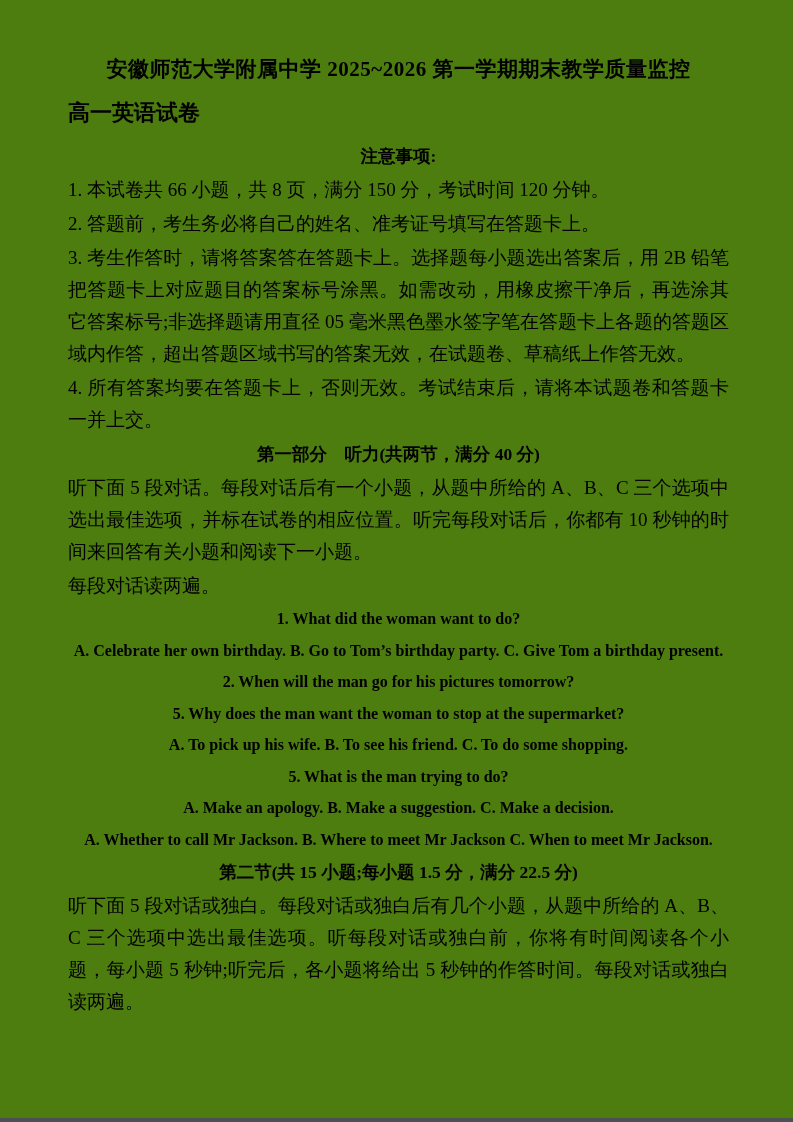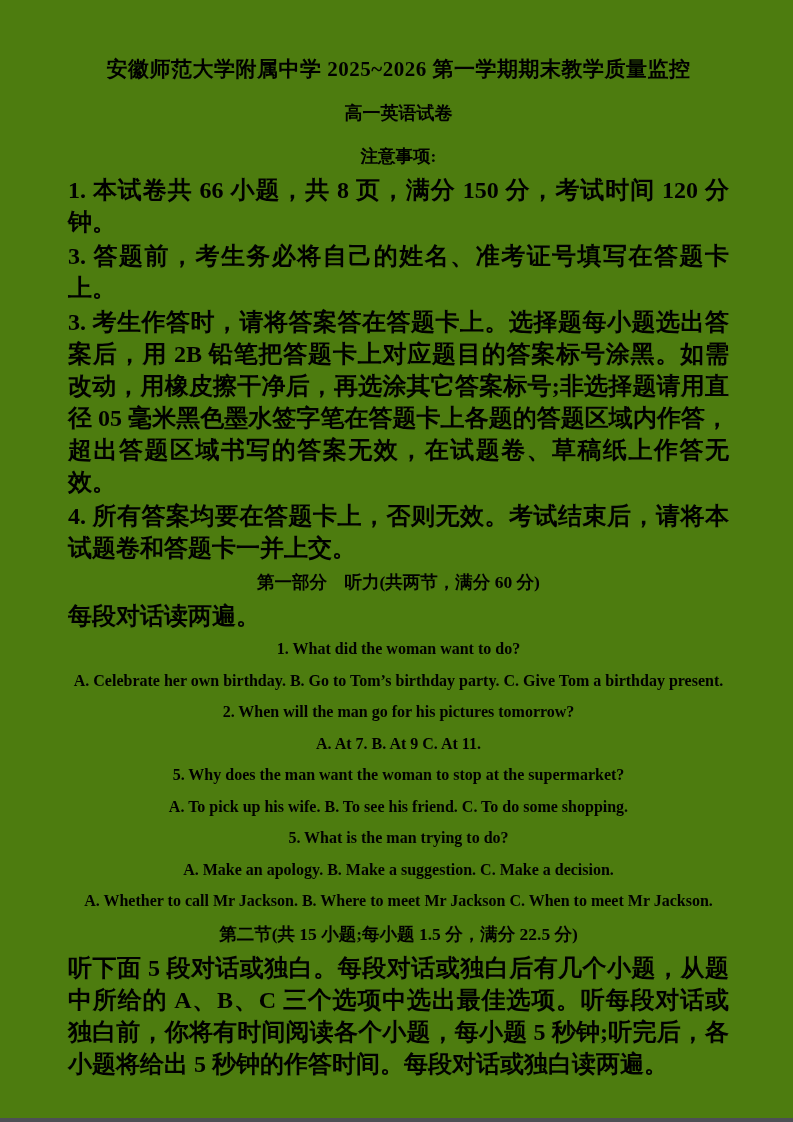--- a/index.html
+++ b/index.html
@@ -20,33 +20,33 @@
   }
   .title {
     font-size: 21px;
     font-weight: bold;
     text-align: center;
     margin: 0 0 17px 0;
     line-height: 27px;
     letter-spacing: 0.5px;
   }
   .subtitle {
-    font-size: 18px;
+    font-size: 22px;
     font-weight: bold;
-    text-align: center;
+    text-align: left;
     margin: 0 0 14px 0;
     line-height: 26px;
   }
   p {
     margin: 0;
     text-align: center;
   }
   .cn {
-    font-size: 24px;
-    font-weight: bold;
+    font-size: 19px;
+    font-weight: normal;
     line-height: 32px;
     text-align: justify;
     margin-bottom: 2px;
   }
   .cn-last {
     text-align-last: left;
   }
   .heading {
     font-size: 17.5px;
     font-weight: bold;
@@ -71,31 +71,31 @@
 </head>
 <body>
 
 <div class="page">
 
   <h1 class="title">安徽师范大学附属中学 2025~2026 第一学期期末教学质量监控</h1>
   <h2 class="subtitle">高一英语试卷</h2>
 
   <p class="heading">注意事项:</p>
   <p class="cn cn-last">1. 本试卷共 66 小题，共 8 页，满分 150 分，考试时间 120 分钟。</p>
-  <p class="cn cn-last">3. 答题前，考生务必将自己的姓名、准考证号填写在答题卡上。</p>
+  <p class="cn cn-last">2. 答题前，考生务必将自己的姓名、准考证号填写在答题卡上。</p>
   <p class="cn cn-last">3. 考生作答时，请将答案答在答题卡上。选择题每小题选出答案后，用 2B 铅笔把答题卡上对应题目的答案标号涂黑。如需改动，用橡皮擦干净后，再选涂其它答案标号;非选择题请用直径 05 毫米黑色墨水签字笔在答题卡上各题的答题区域内作答，超出答题区域书写的答案无效，在试题卷、草稿纸上作答无效。</p>
   <p class="cn cn-last">4. 所有答案均要在答题卡上，否则无效。考试结束后，请将本试题卷和答题卡一并上交。</p>
 
-  <p class="heading">第一部分　听力(共两节，满分 60 分)</p>
+  <p class="heading">第一部分　听力(共两节，满分 40 分)</p>
+  <p class="cn cn-last">听下面 5 段对话。每段对话后有一个小题，从题中所给的 A、B、C 三个选项中选出最佳选项，并标在试卷的相应位置。听完每段对话后，你都有 10 秒钟的时间来回答有关小题和阅读下一小题。</p>
   <p class="cn cn-last">每段对话读两遍。</p>
 
   <p class="en">1. What did the woman want to do?</p>
   <p class="en">A. Celebrate her own birthday. B. Go to Tom’s birthday party. C. Give Tom a birthday present.</p>
   <p class="en">2. When will the man go for his pictures tomorrow?</p>
-  <p class="en">A. At 7. B. At 9 C. At 11.</p>
   <p class="en">5. Why does the man want the woman to stop at the supermarket?</p>
   <p class="en">A. To pick up his wife. B. To see his friend. C. To do some shopping.</p>
   <p class="en">5. What is the man trying to do?</p>
   <p class="en">A. Make an apology. B. Make a suggestion. C. Make a decision.</p>
   <p class="en">A. Whether to call Mr Jackson. B. Where to meet Mr Jackson C. When to meet Mr Jackson.</p>
 
   <p class="heading">第二节(共 15 小题;每小题 1.5 分，满分 22.5 分)</p>
   <p class="cn cn-last">听下面 5 段对话或独白。每段对话或独白后有几个小题，从题中所给的 A、B、C 三个选项中选出最佳选项。听每段对话或独白前，你将有时间阅读各个小题，每小题 5 秒钟;听完后，各小题将给出 5 秒钟的作答时间。每段对话或独白读两遍。</p>
 
   <div class="page-break-bar"></div>

